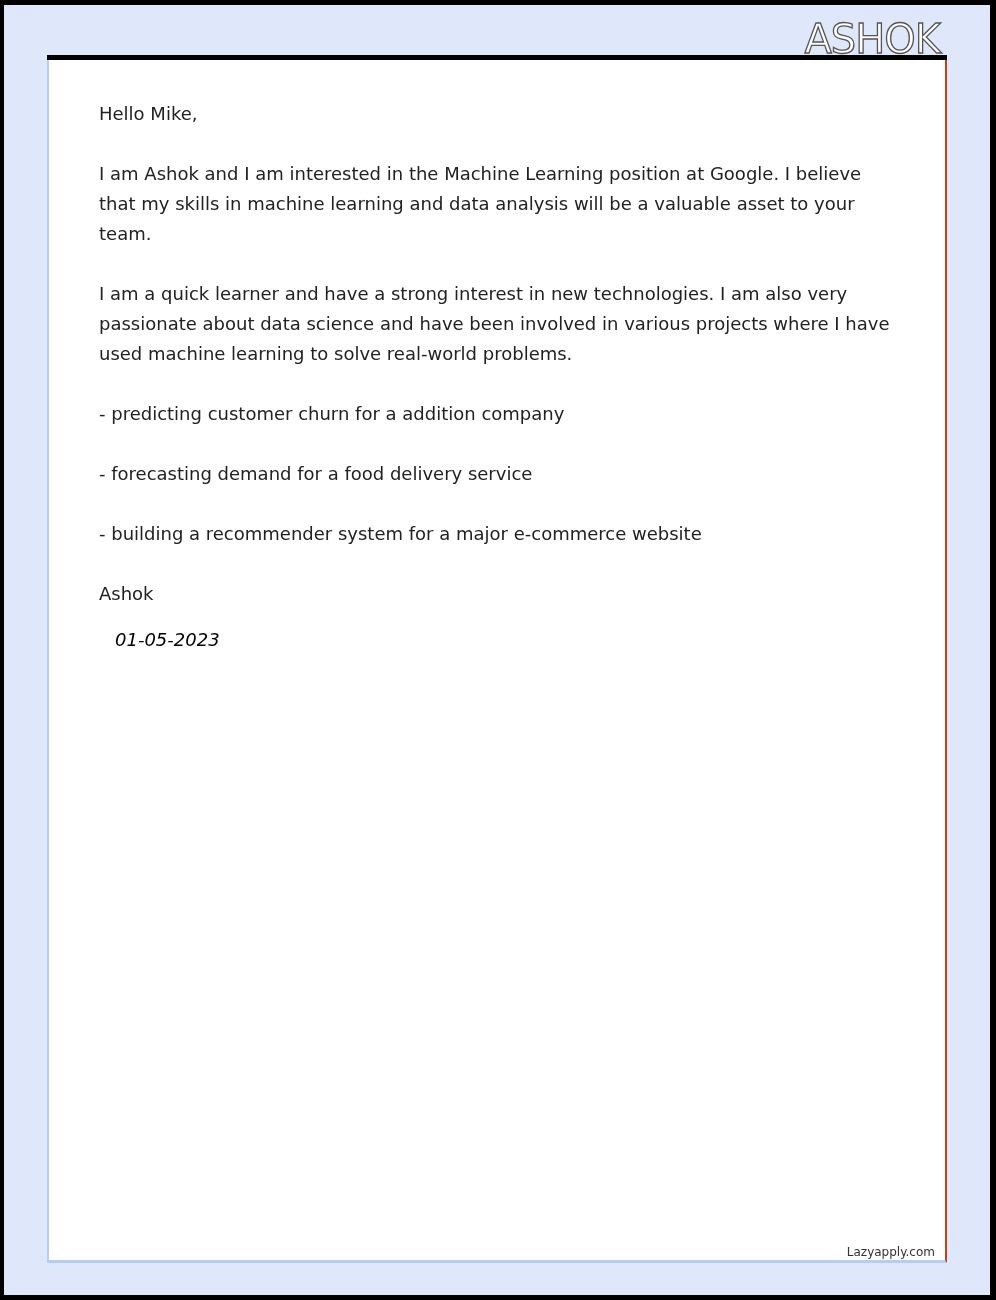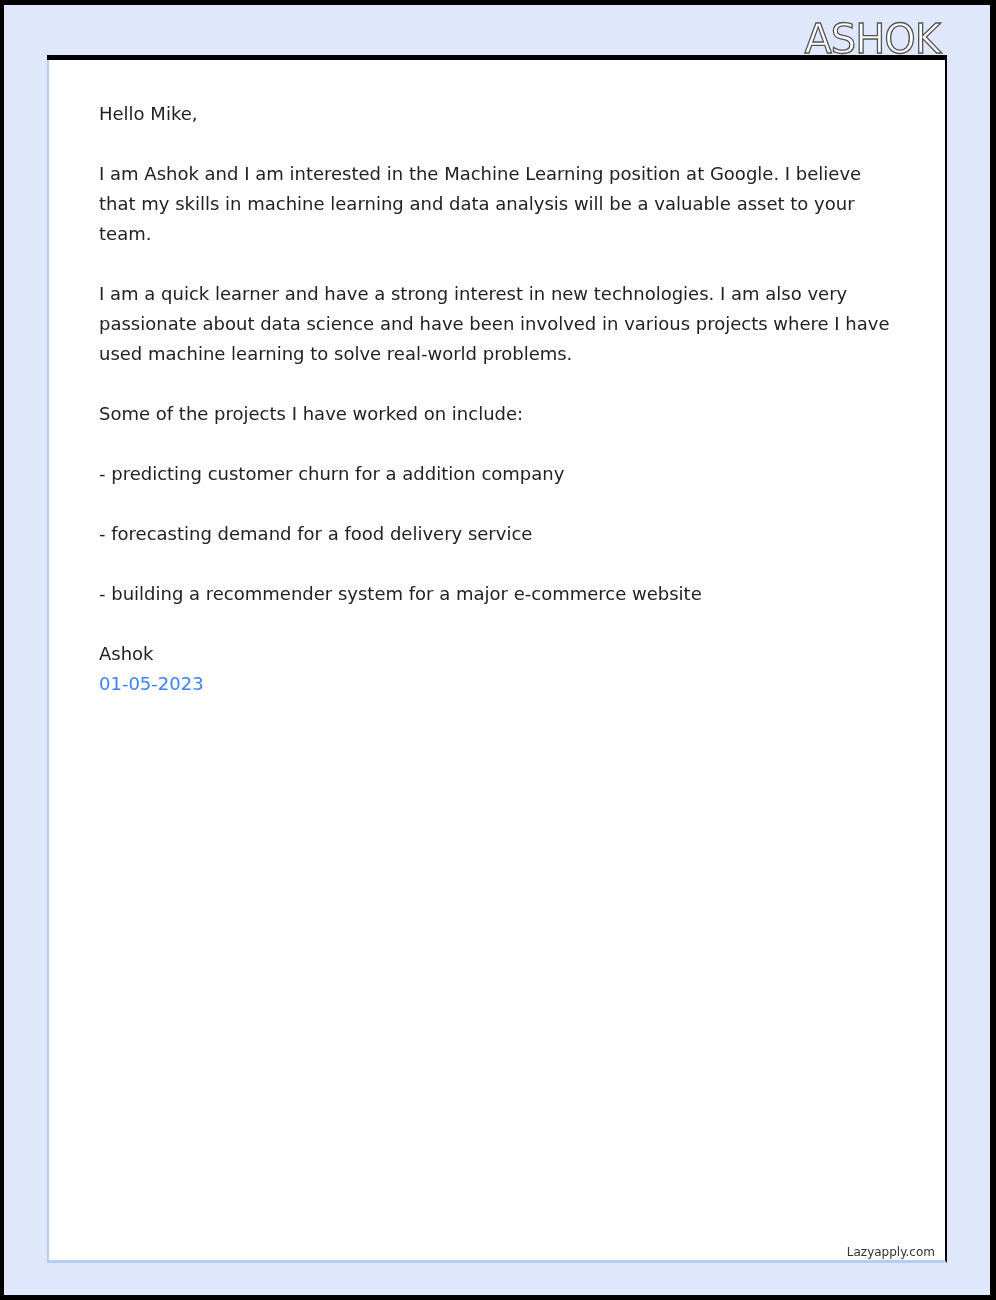--- a/index.html
+++ b/index.html
@@ -27,59 +27,58 @@
       -webkit-text-stroke: 1.3px #555;
       letter-spacing: -1px;
       font-weight: normal;
     }
     .page {
       position: absolute;
       left: 43px; top: 50px;
       width: 896px; height: 1205px;
       background: #ffffff;
       border-left: 2px solid #b3cdf5;
-      border-right: 2px solid #000000;
+      border-right: 2px solid #c2410c;
       border-bottom: 3px solid #b3cdf5;
     }
     .topbar {
       position: absolute;
       left: 43px; top: 50px;
       width: 900px; height: 5px;
       background: #000;
     }
     .content {
       position: absolute;
       left: 50px; top: 44px;
       width: 800px;
       font-size: 18px;
       line-height: 30px;
       color: #222;
     }
     .content p { margin: 0 0 30px 0; }
     .content p.sig { margin-bottom: 0; }
-    .content .date { color: #3b82f6; margin: 0; }
+    .content .date { color: #000000; margin: 16px; font-style: italic; }
     .footer {
       position: absolute;
       right: 10px; bottom: 0px;
       font-size: 12px;
       color: #333;
       line-height: 16px;
     }
   </style>
 </head>
 <body>
 
 <div class="frame">
   <div class="title">ASHOK</div>
   <div class="page">
     <div class="content">
       <p>Hello Mike,</p>
       <p>I am Ashok and I am interested in the Machine Learning position at Google. I believe that my skills in machine learning and data analysis will be a valuable asset to your team.</p>
       <p>I am a quick learner and have a strong interest in new technologies. I am also very passionate about data science and have been involved in various projects where I have used machine learning to solve real-world problems.</p>
-      <p>Some of the projects I have worked on include:</p>
       <p>- predicting customer churn for a addition company</p>
       <p>- forecasting demand for a food delivery service</p>
       <p>- building a recommender system for a major e-commerce website</p>
       <p class="sig">Ashok</p>
       <p class="date">01-05-2023</p>
     </div>
     <div class="footer">Lazyapply.com</div>
   </div>
   <div class="topbar"></div>
 </div>

